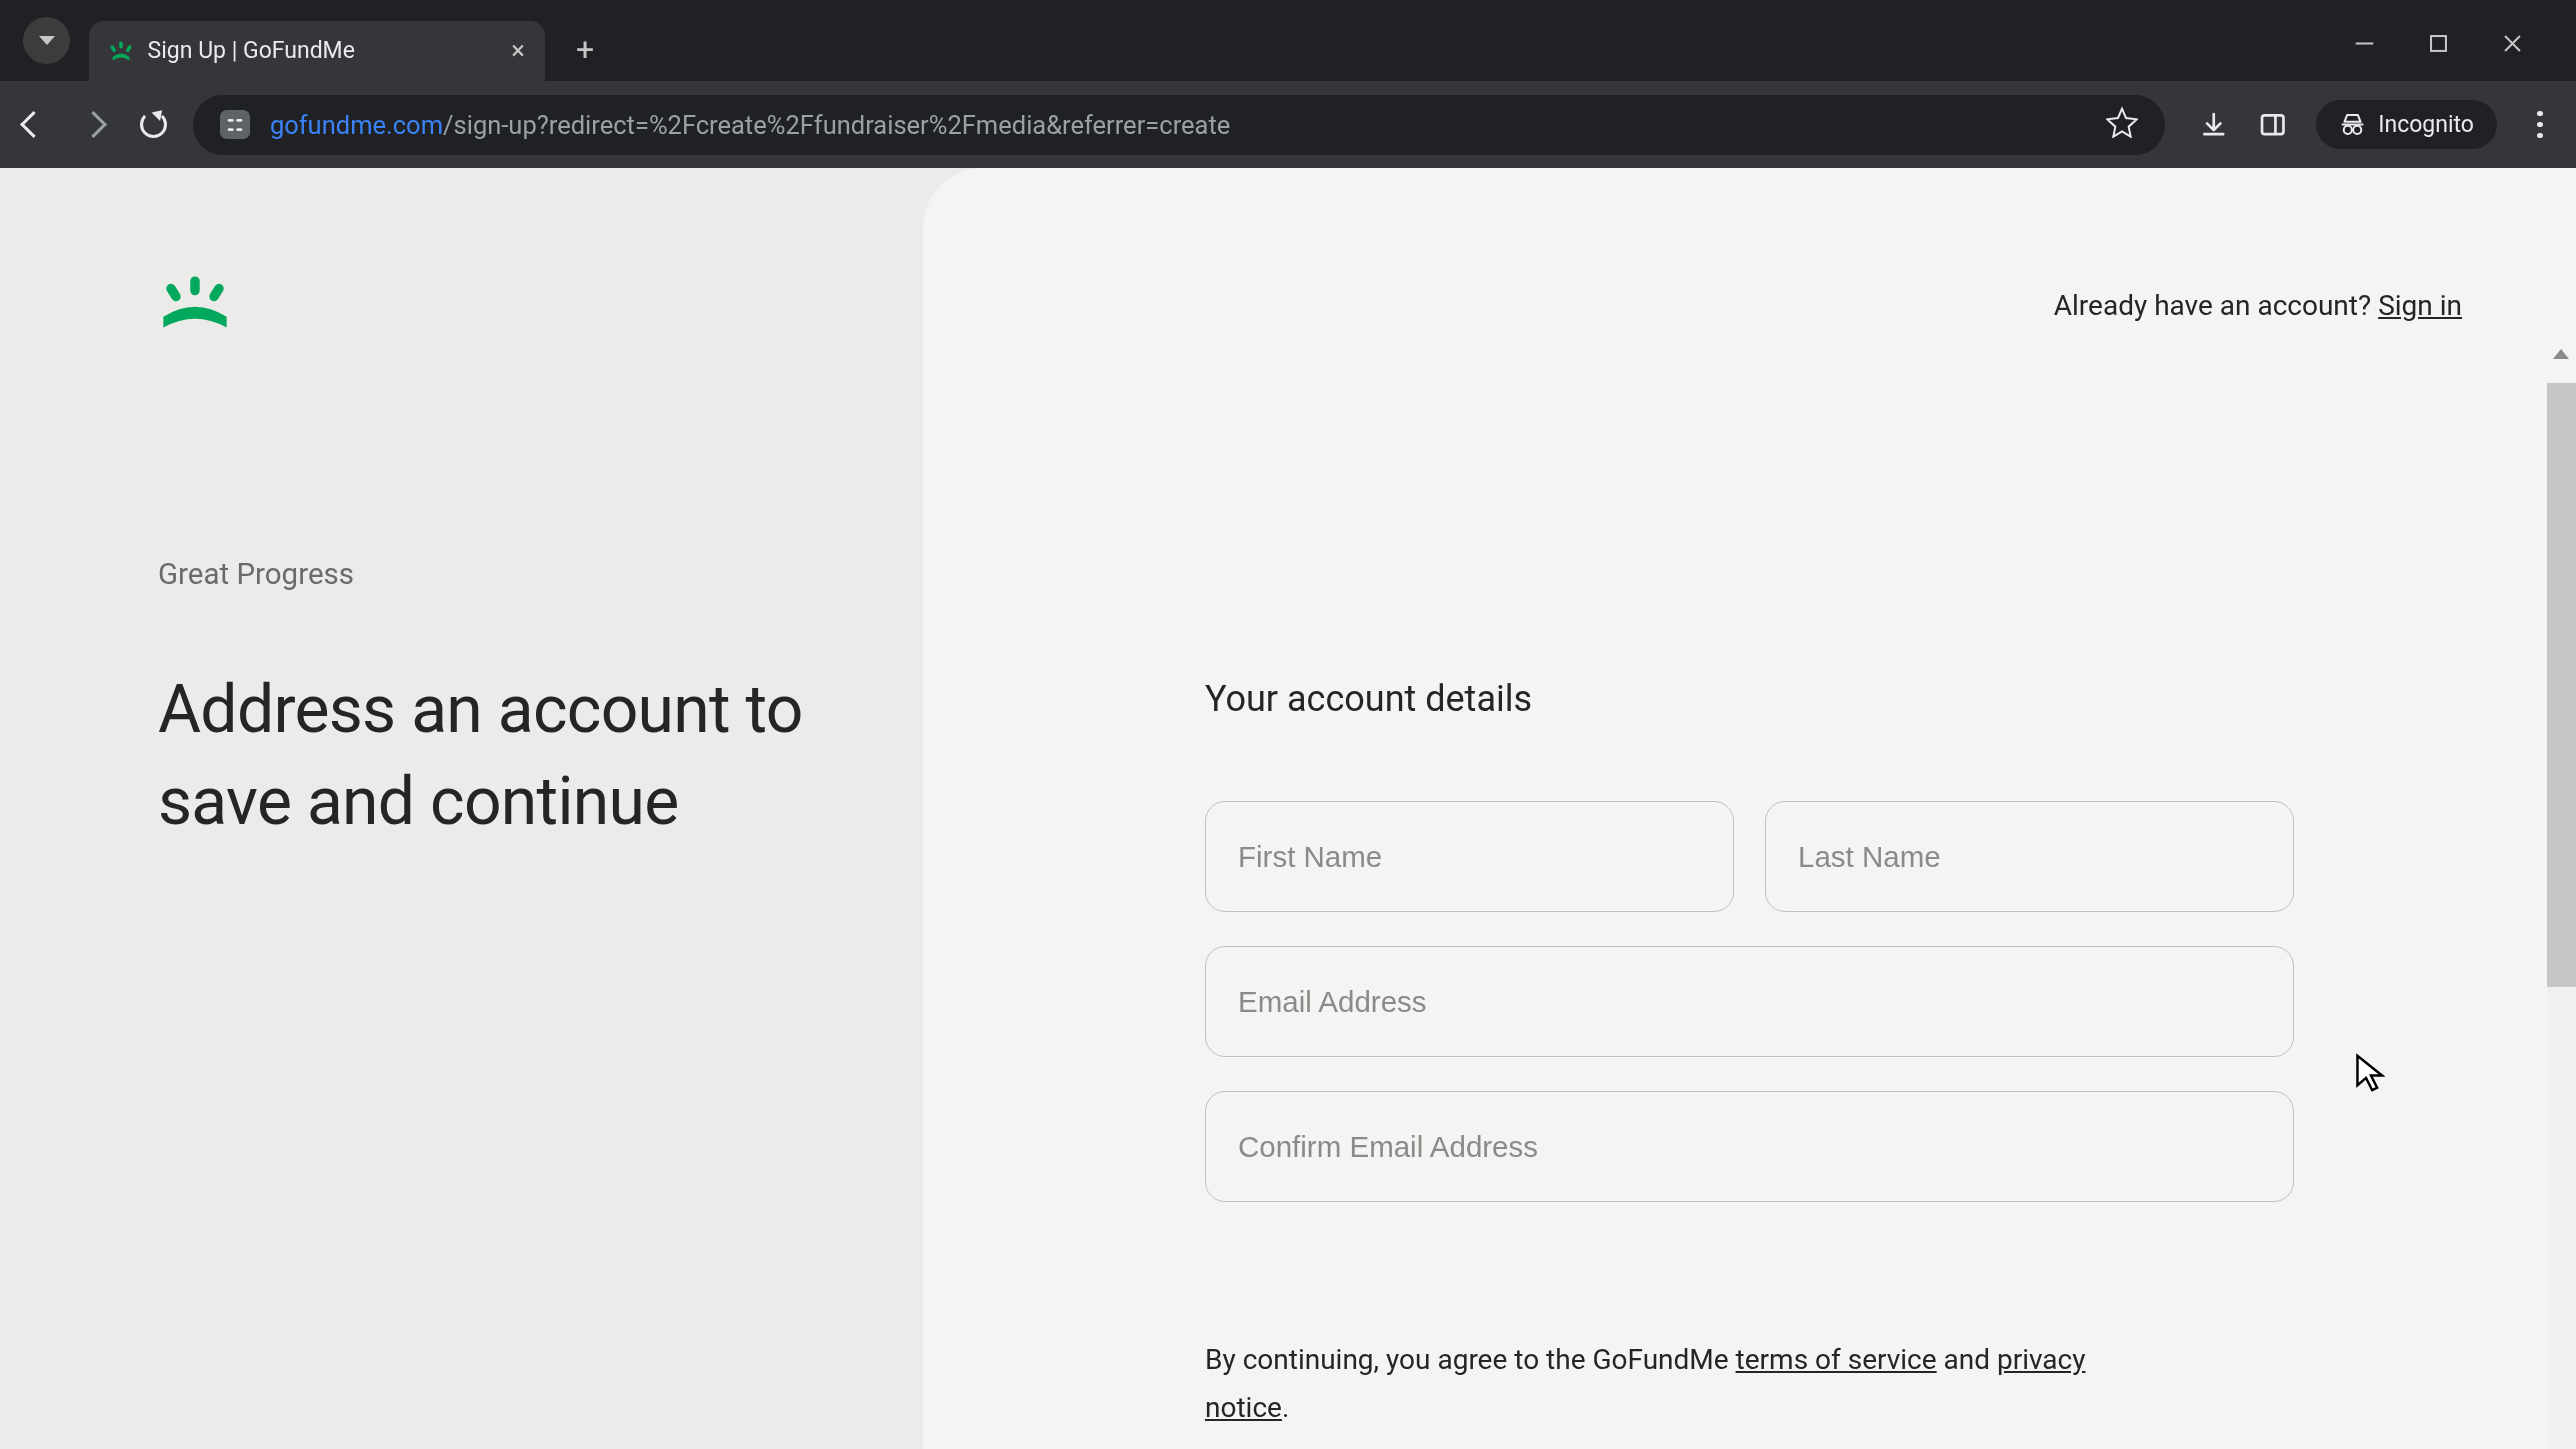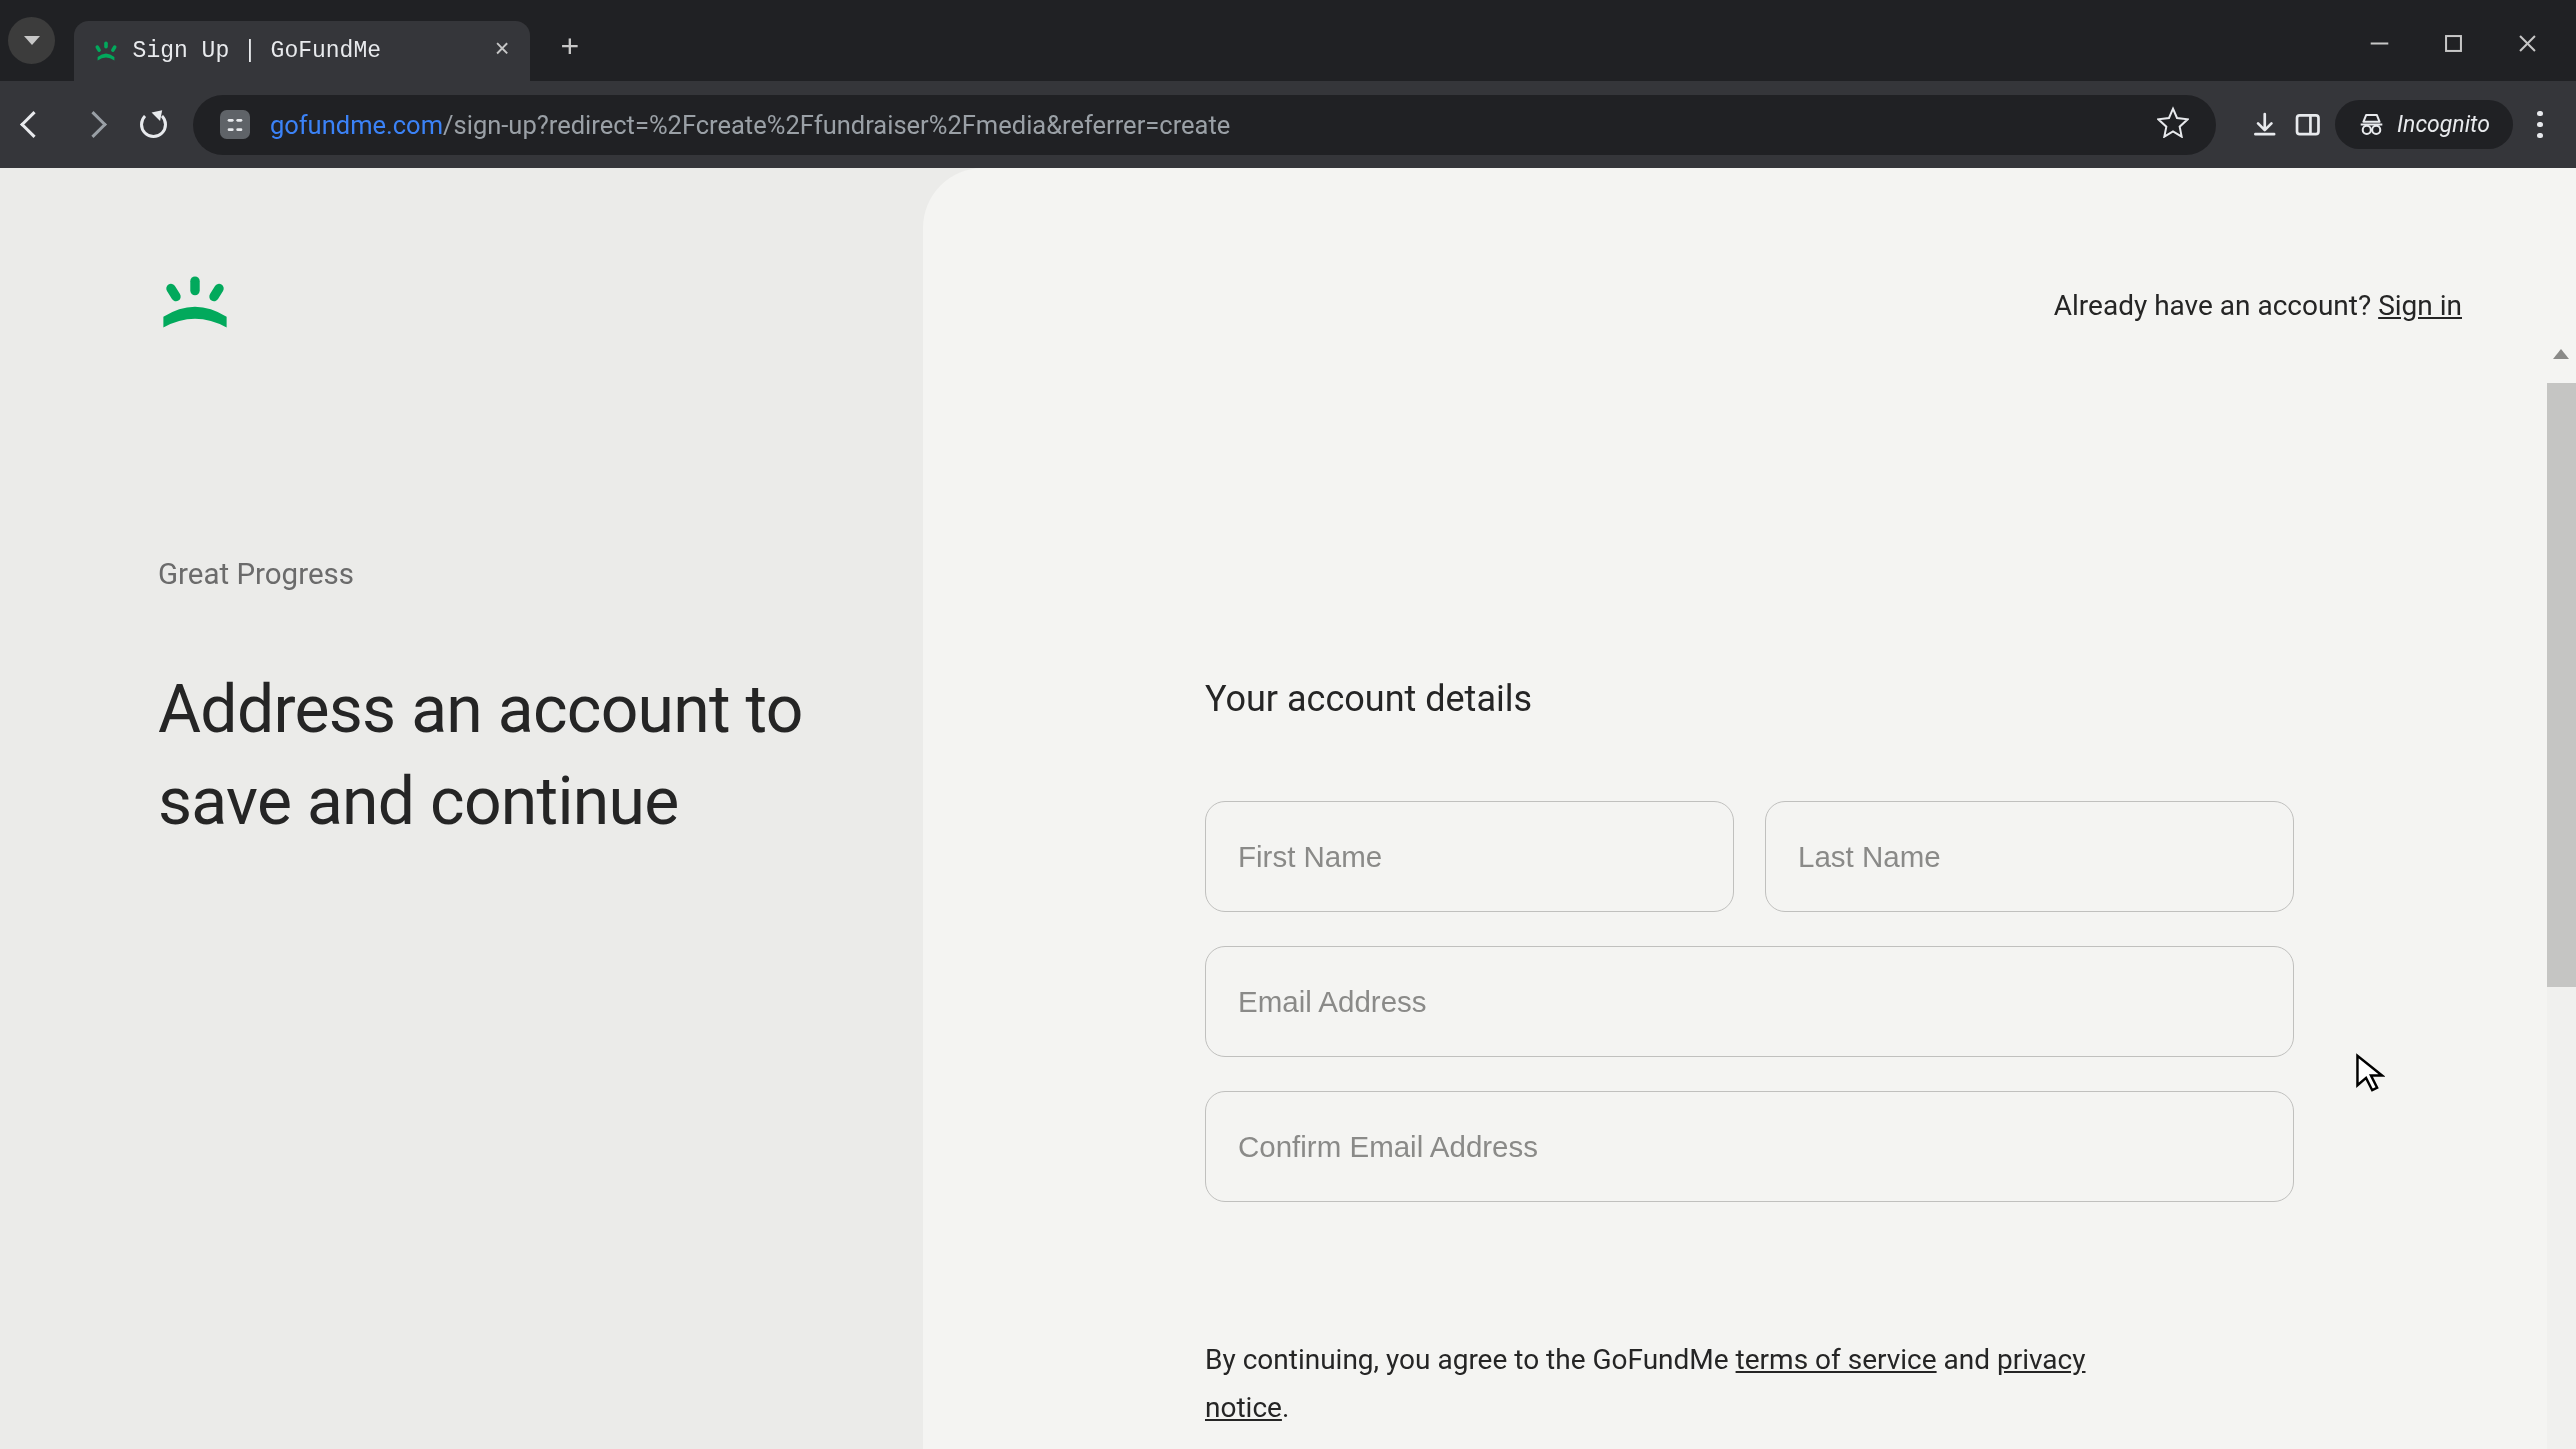--- a/index.html
+++ b/index.html
@@ -13,23 +13,22 @@
 
   
   .browser-chrome {
     width: 100%;
     background: #202124;
   }
   .tab-strip {
     height: 81px;
     display: flex;
     align-items: center;
-    padding: 0 8px;
+    padding: 0 23px;
     gap: 5.4px;
-    font-family: Liberation Mono, monospace;
   }
   .tab-search-btn {
     width: 47px;
     height: 47px;
     border-radius: 50%;
     background: #3c3c3c;
     display: flex;
     align-items: center;
     justify-content: center;
     margin-right: 13.4px;
@@ -106,21 +105,21 @@
     gap: 20px;
     color: #e8eaed;
     font-size: 25.5px;
   }
   .site-chip { width:29.5px; height:29.5px; border-radius:6.7px; background:#5f6368; display:flex; align-items:center; justify-content:center; font-size:16px; color:#e8eaed;}
   .url-text { flex:1; color:#e8eaed; }
   .url-domain { color:#3b82f6; }
   .url-path { color:#9aa0a6; }
   .star-icon svg { width:32px; height:32px; }
 
-  .toolbar-right { display:flex; align-items:center; gap:11px; padding: 0 6.7px 0 13.4px; font-style: italic; }
+  .toolbar-right { display:flex; align-items:center; gap:27px; padding: 0 6.7px 0 13.4px; }
   .tb-icon { width:32px; height:32px; display:flex; align-items:center; justify-content:center; color:#e8eaed; }
   .incognito-pill {
     display:flex; align-items:center; gap:12px;
     background:#202124; border-radius: 29.5px;
     padding: 10.7px 23px;
     color:#e8eaed; font-size:23px;
   }
   .menu-dots { display:flex; flex-direction:column; gap:5.4px; align-items:center; }
   .menu-dots span { width:5.4px; height:5.4px; border-radius:50%; background:#e8eaed; }
 

